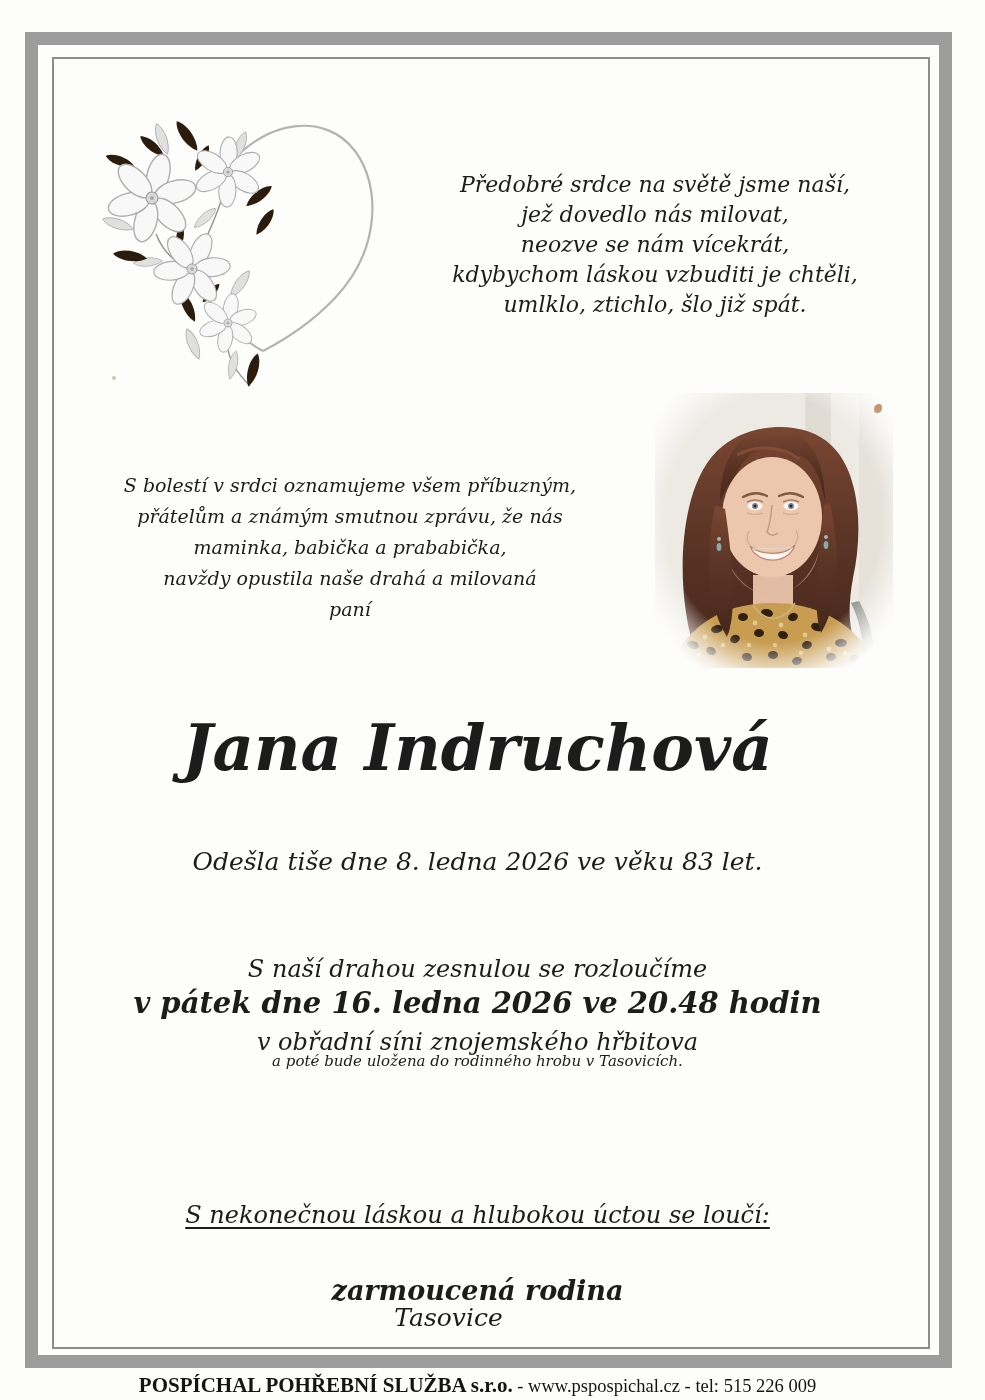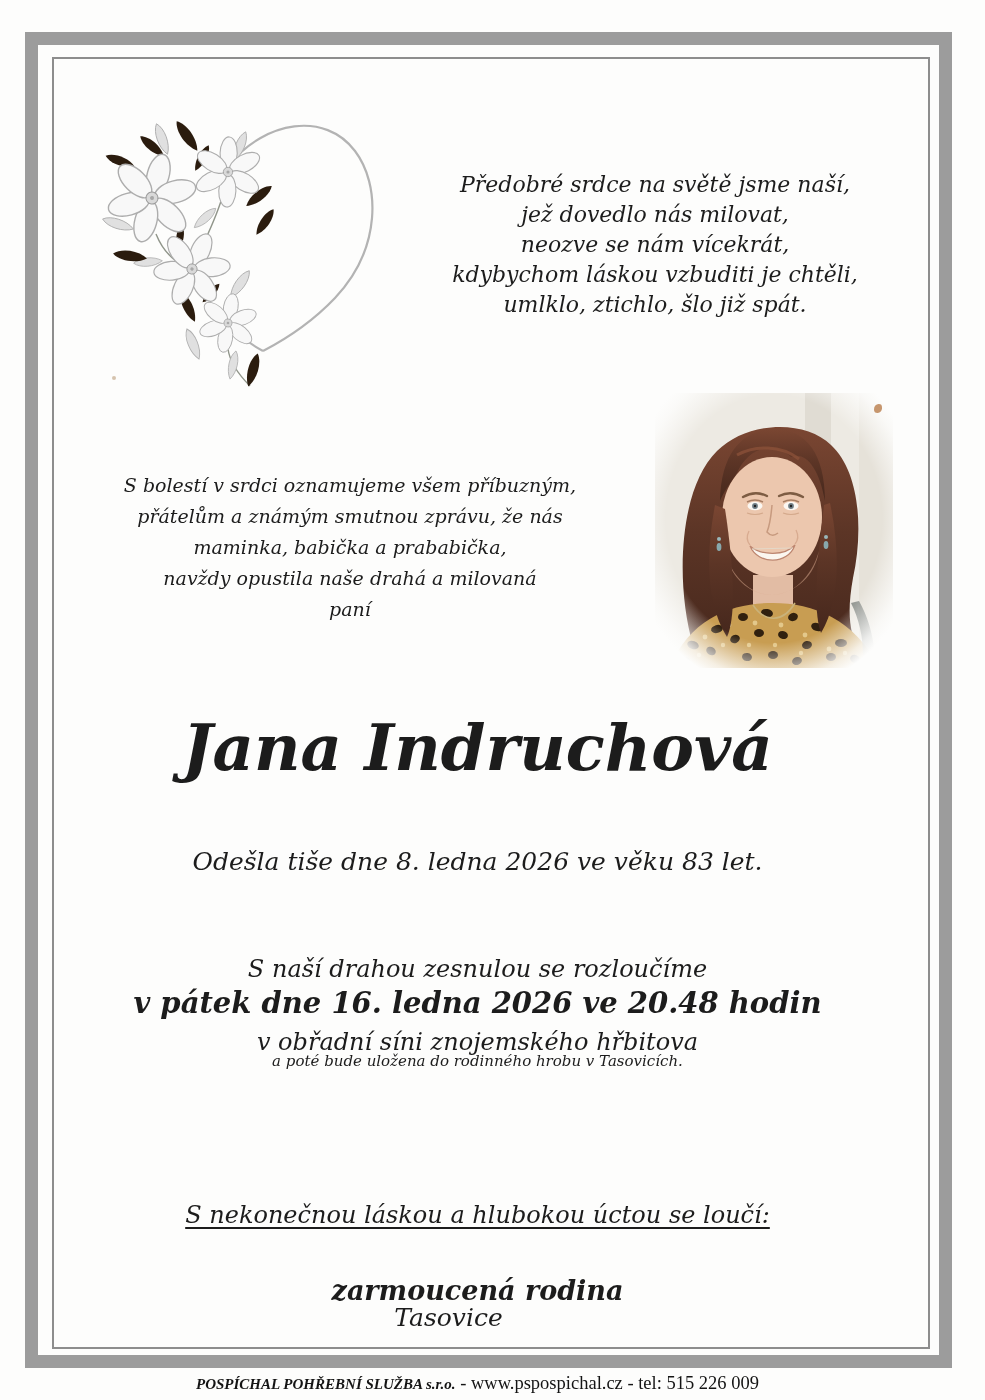--- a/index.html
+++ b/index.html
@@ -31,21 +31,21 @@
   .cer-intro{top:955px;font-size:24px;}
   .cer-datetime{top:986px;font-size:29px;font-weight:bold;}
   .cer-place{top:1028px;font-size:24px;}
   .cer-burial{top:1052px;font-size:15px;}
   .farewell-heading{top:1180px;font-size:24px;margin-top:21px;}
   .farewell-heading span{text-decoration:underline;text-underline-offset:4px;}
   .mourners{top:1227px;font-size:27px;font-weight:bold;margin-top:48px;}
   .place-town{top:1303px;font-size:25px;transform:translateX(-29px);}
   
   .footer{top:1373px;font-family:"Liberation Serif", serif;font-size:18.5px;color:#141414;}
-  .footer .co{font-weight:bold;font-size:15px;font-style:italic;}
+  .footer .co{font-weight:bold;font-size:21px;}
   .copyright{top:1379px;right:16px;font-family:"Liberation Sans", sans-serif;
              font-size:11px;color:#6b6b6b;letter-spacing:.5px;margin-top:20px;}
   
   .floral{left:90px;top:106px;width:305px;height:310px;}
   .photo{left:655px;top:393px;width:238px;height:275px;}
   .speck1{left:874px;top:404px;width:8px;height:9px;border-radius:60% 40% 55% 45%;
           background:#b4743f;opacity:.75;}
   .speck2{left:112px;top:376px;width:4px;height:4px;border-radius:50%;
           background:#cbb49a;opacity:.8;}
 </style>

